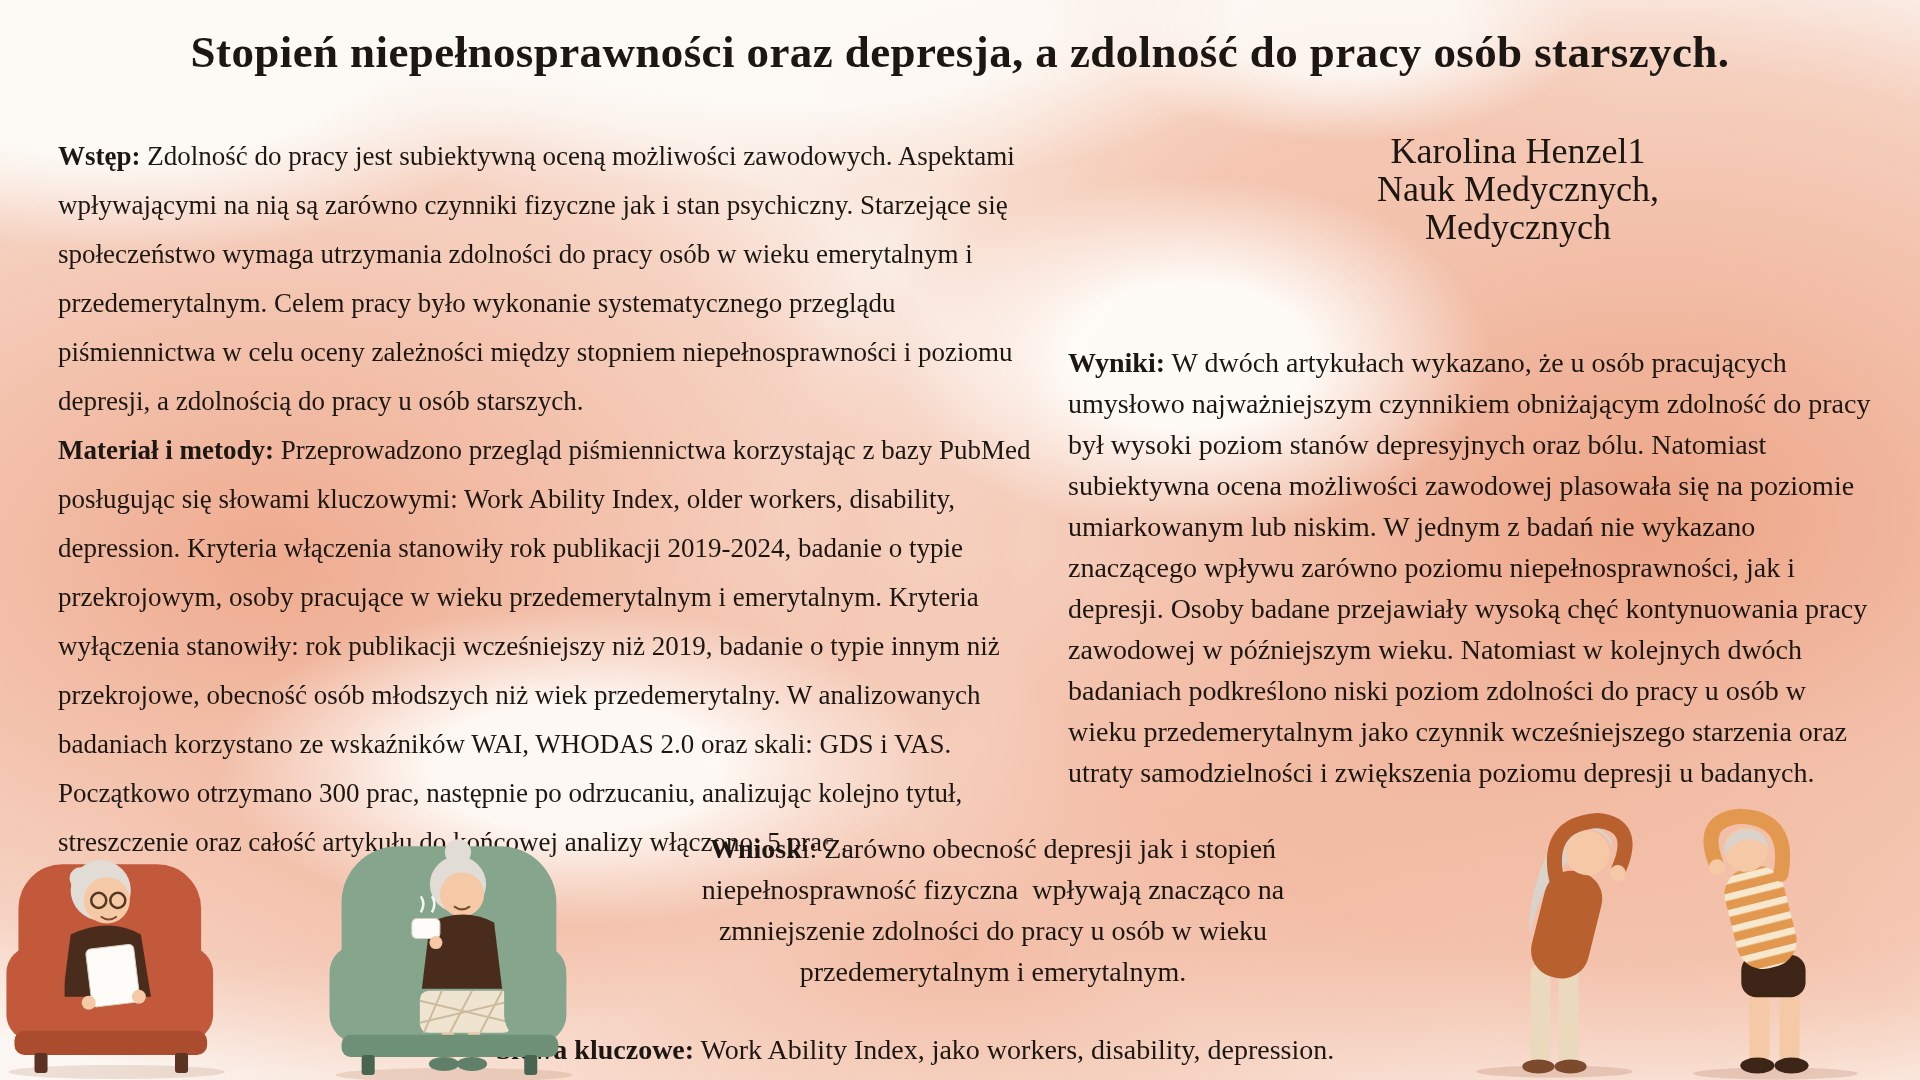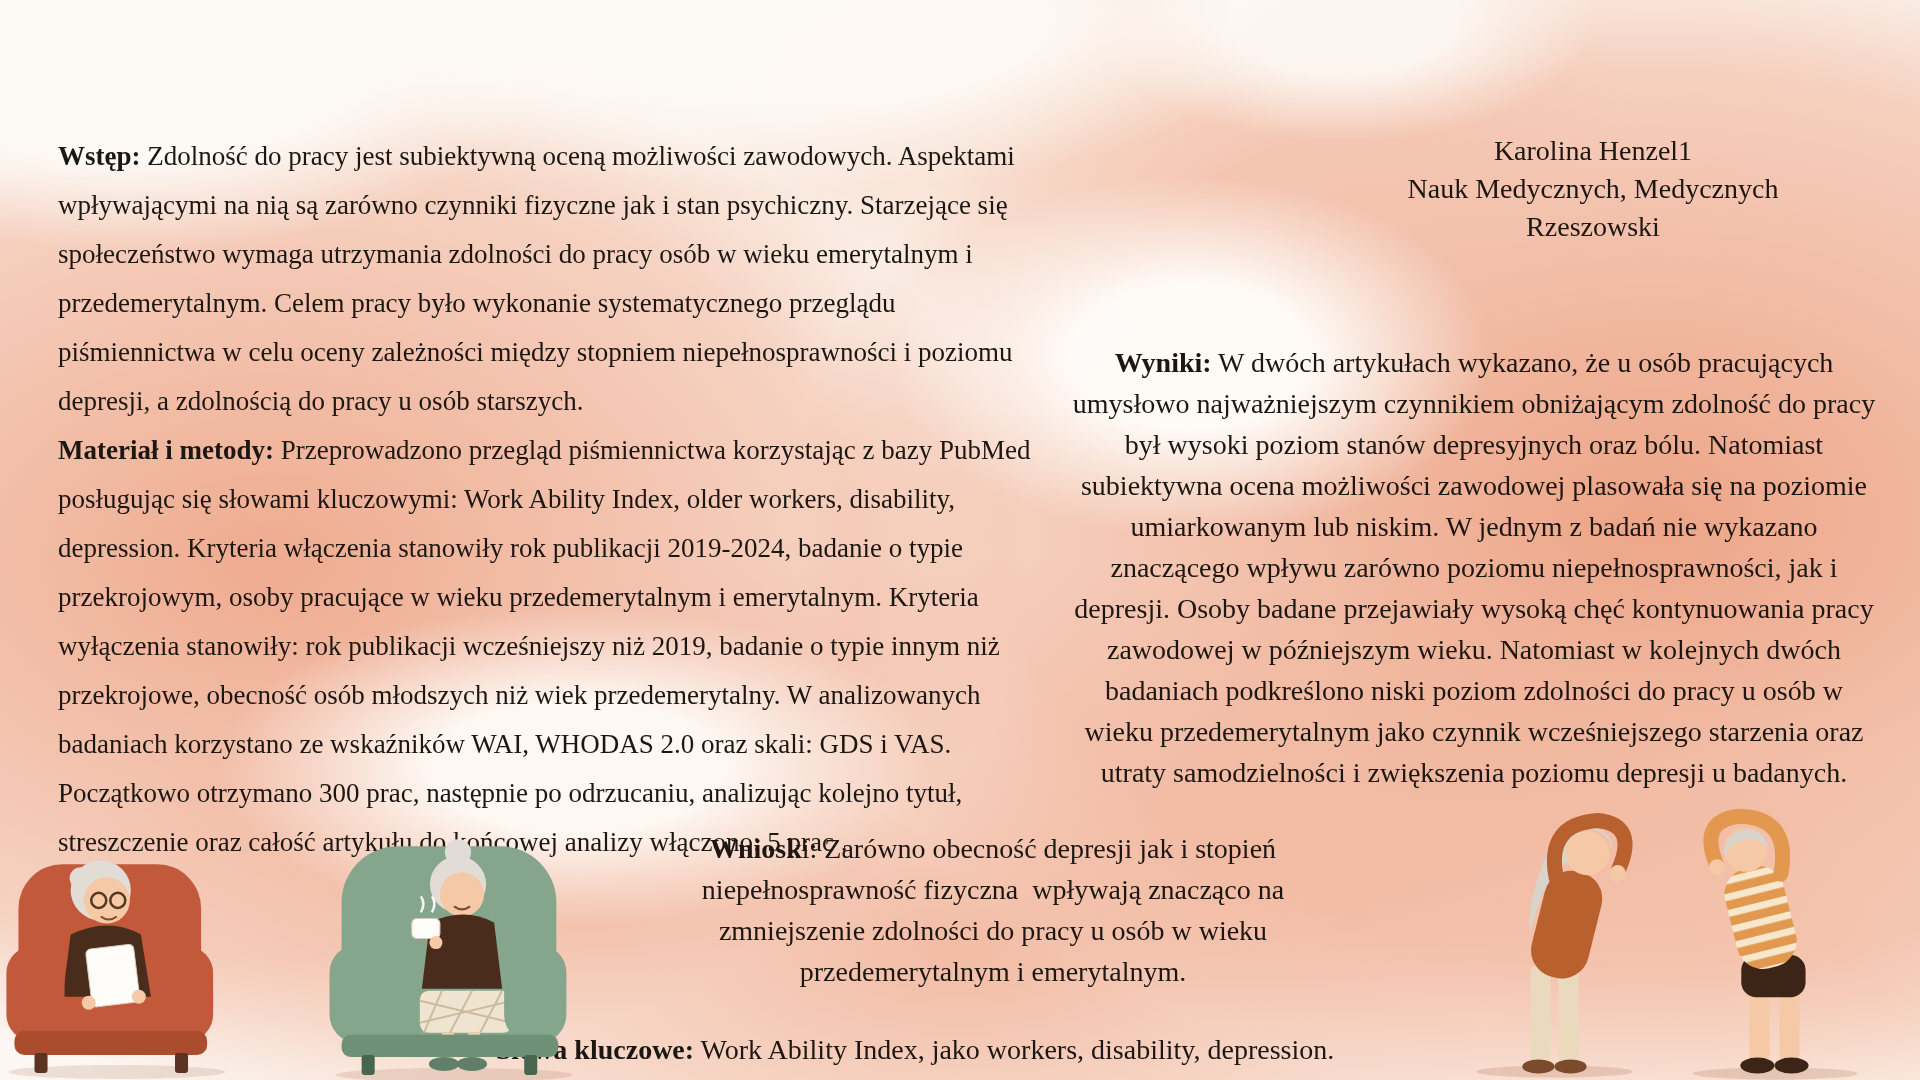--- a/index.html
+++ b/index.html
@@ -26,53 +26,53 @@
     position:absolute;top:26px;left:0;right:0;margin:0;
     text-align:center;font-size:45px;font-weight:700;letter-spacing:.4px;
   }
   .para{margin:0;white-space:pre-wrap;}
   .label{font-weight:700;}
   .col-left{
     position:absolute;left:58px;top:132px;width:1000px;
     text-align:left;font-size:27px;line-height:49px;
   }
   .author-block{
-    position:absolute;left:1358px;top:132px;width:470px;
-    text-align:center;font-size:28px;line-height:38px;
+    position:absolute;left:1283px;top:132px;width:470px;
+    text-align:center;font-size:36px;line-height:38px;
   }
   .col-right{
     position:absolute;left:1068px;top:342px;width:812px;
-    text-align:center;font-size:28px;line-height:41px;
+    text-align:left;font-size:28px;line-height:41px;
   }
   .wnioski{
     position:absolute;left:668px;top:828px;width:650px;
     text-align:center;font-size:28px;line-height:41px;
   }
   .keywords{
     position:absolute;left:380px;top:1032px;width:1070px;
     text-align:center;font-size:28px;line-height:36px;
   }
   .illus-chairs{position:absolute;left:4px;bottom:0;width:628px;height:286px;}
   .illus-exercise{position:absolute;right:16px;bottom:0;width:462px;height:292px;}
 </style>
 </head>
 <body>
 
 <div class="poster">
 
+  <h1 class="title">Stopień niepełnosprawności oraz depresja, a zdolność do pracy osób starszych.</h1>
 
   <div class="col-left">
     <p class="para"><span class="label">Wstęp:</span><span> Zdolność do pracy jest subiektywną oceną możliwości zawodowych. Aspektami wpływającymi na nią są zarówno czynniki fizyczne jak i stan psychiczny. Starzejące się społeczeństwo wymaga utrzymania zdolności do pracy osób w wieku emerytalnym i przedemerytalnym. Celem pracy było wykonanie systematycznego przeglądu piśmiennictwa w celu oceny zależności między stopniem niepełnosprawności i poziomu depresji, a zdolnością do pracy u osób starszych.</span></p>
     <p class="para"><span class="label">Materiał i metody:</span><span> Przeprowadzono przegląd piśmiennictwa korzystając z bazy PubMed posługując się słowami kluczowymi: Work Ability Index, older workers, disability, depression. Kryteria włączenia stanowiły rok publikacji 2019-2024, badanie o typie przekrojowym, osoby pracujące w wieku przedemerytalnym i emerytalnym. Kryteria wyłączenia stanowiły: rok publikacji wcześniejszy niż 2019, badanie o typie innym niż przekrojowe, obecność osób młodszych niż wiek przedemerytalny. W analizowanych badaniach korzystano ze wskaźników WAI, WHODAS 2.0 oraz skali: GDS i VAS.   Początkowo otrzymano 300 prac, następnie po odrzucaniu, analizując kolejno tytuł, streszczenie oraz całość artykułu do końcowej analizy włączono: 5 prac .</span></p>
   </div>
 
   <div class="author-block">
     <div>Karolina Henzel1</div>
     <div>Nauk Medycznych, Medycznych</div>
-    <div>Rzeszowski</div>
   </div>
 
   <div class="col-right">
     <p class="para"><span class="label">Wyniki:</span><span> W dwóch artykułach wykazano, że u osób pracujących umysłowo najważniejszym czynnikiem obniżającym zdolność do pracy był wysoki poziom stanów depresyjnych oraz bólu. Natomiast subiektywna ocena możliwości zawodowej plasowała się na poziomie umiarkowanym lub niskim. W jednym z badań nie wykazano znaczącego wpływu zarówno poziomu niepełnosprawności, jak i depresji. Osoby badane przejawiały wysoką chęć kontynuowania pracy zawodowej w późniejszym wieku. Natomiast w kolejnych dwóch badaniach podkreślono niski poziom zdolności do pracy u osób w wieku przedemerytalnym jako czynnik wcześniejszego starzenia oraz utraty samodzielności i zwiększenia poziomu depresji u badanych.</span></p>
   </div>
 
   <div class="wnioski">
     <p class="para"><span class="label">Wniosk</span><span>i: Zarówno obecność depresji jak i stopień niepełnosprawność fizyczna  wpływają znacząco na zmniejszenie zdolności do pracy u osób w wieku przedemerytalnym i emerytalnym.</span></p>
   </div>
 

